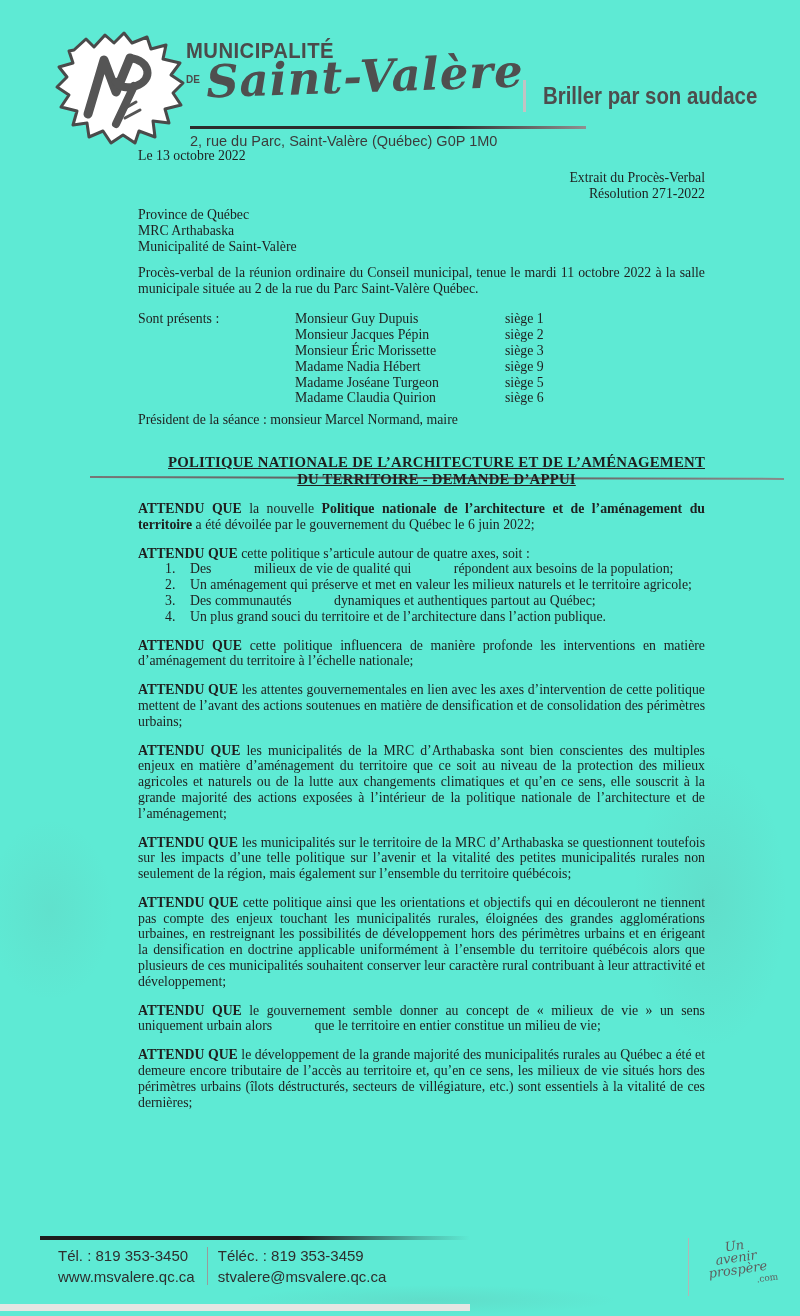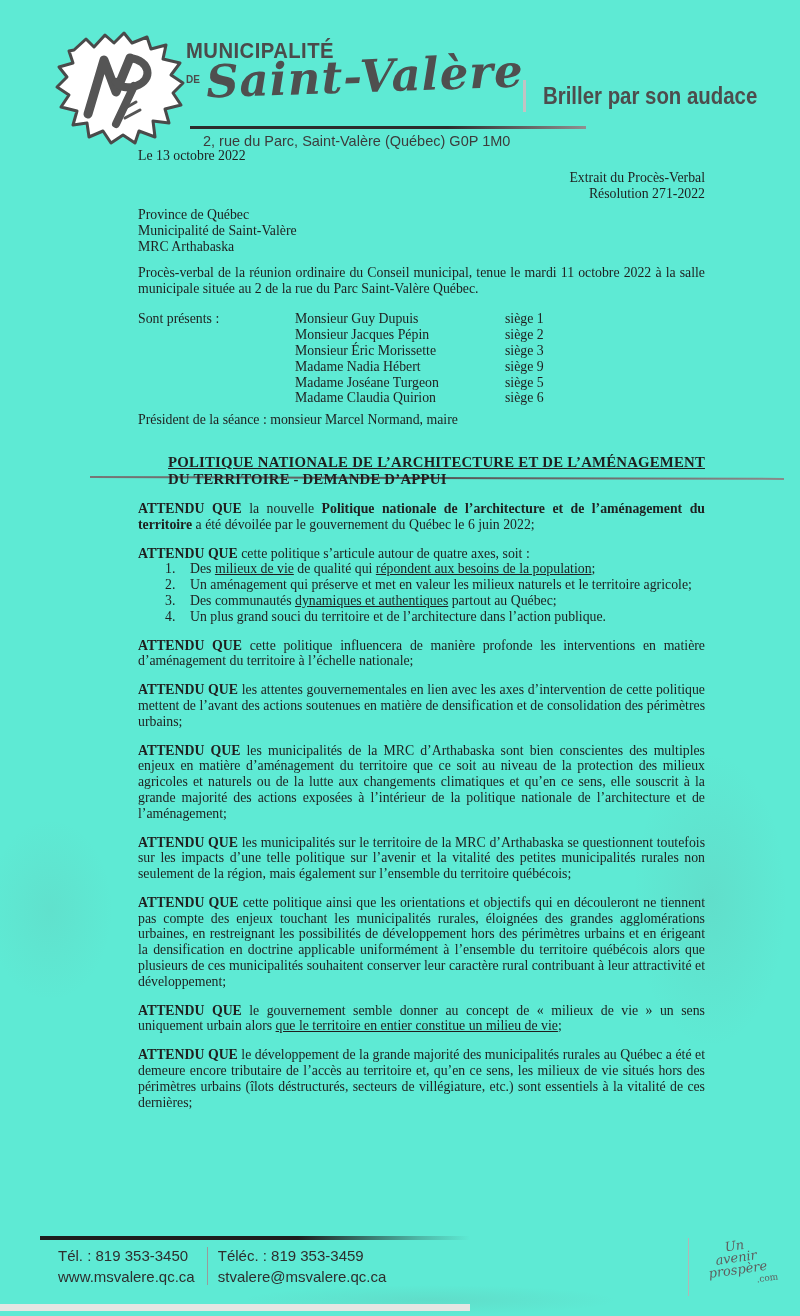--- a/index.html
+++ b/index.html
@@ -20,39 +20,39 @@
           font-weight:bold;font-size:10px;color:#4b4b4b;}
   .org-name{position:absolute;left:206px;top:50px;font-family:"DejaVu Serif",serif;
             font-style:italic;font-weight:bold;font-size:45px;color:#4f4f4f;
             transform:rotate(-2deg);letter-spacing:1px;}
   .tagline-bar{position:absolute;left:523px;top:80px;width:3px;height:32px;background:#c3c3c3;}
   .tagline{position:absolute;left:543px;top:82px;font-family:"Liberation Sans",sans-serif;
            font-weight:bold;font-size:24px;color:#4d4d4d;transform:scaleX(.85);transform-origin:left;
            white-space:nowrap;}
   .header-rule{position:absolute;left:190px;top:126px;width:396px;height:3px;
                background:linear-gradient(to right,#2c2c2c 0%,#2c2c2c 65%,#8f8f8f 100%);}
-  .address{position:absolute;left:203px;top:133px;font-family:"Liberation Sans",sans-serif;
+  .address{position:absolute;left:190px;top:133px;font-family:"Liberation Sans",sans-serif;
            font-size:14.5px;color:#3c3c3c;}
   
   .col{position:absolute;left:138px;top:148px;width:567px;font-size:13.8px;line-height:15.8px;}
   .col p{margin:0;}
   .gap6{height:6px}.gap10{height:10px}.gap13{height:13px}.gap15{height:15px}.gap26{height:26px}
   .center{text-align:right;}
   .just{text-align:justify;}
   .b{font-weight:bold;}
-  .u{text-decoration:underline;}
+  .u{margin-left:39px;}
   .attend-row{display:flex;}
   .attend-label{width:157px;}
   .attend-name{width:210px;}
   .attend-seat{flex:1;}
   .section-rule{position:absolute;left:90px;top:477px;width:694px;height:2px;
                 background:linear-gradient(to right,#777,#555 50%,#8a8a8a);transform:rotate(.15deg);}
   .doc-title{font-weight:bold;font-size:14.8px;line-height:17px;letter-spacing:.2px;margin-left:30px;}
   .doc-title .l1{text-decoration:underline;text-align:justify;text-align-last:justify;}
-  .doc-title .l2{}
+  .doc-title .l2{text-decoration:underline;text-align:center;}
   .axis-row{display:flex;}
   .axis-num{width:25px;margin-left:27px;}
   .axis-text{flex:1;}
   
   .footer-bar{position:absolute;left:40px;top:1236px;width:430px;height:4px;
               background:linear-gradient(to right,#1d1d1d 0%,#1d1d1d 60%,rgba(30,30,30,.25) 88%,transparent 100%);}
   .footer-left{position:absolute;left:58px;top:1245px;display:flex;align-items:stretch;
                font-family:"Liberation Sans",sans-serif;font-size:15px;color:#2e2e2e;line-height:21px;}
   .fdiv{width:1px;background:#9a9a9a;margin:2px 10px 2px 12px;}
   .victo{position:absolute;left:480px;top:1243px;width:182px;text-align:right;
@@ -95,22 +95,22 @@
   <div class="section-rule"></div>
 
   <div class="col">
 
     <p>Le 13 octobre 2022</p>
     <div class="gap6"></div>
     <p class="center">Extrait du Procès-Verbal</p>
     <p class="center">Résolution 271-2022</p>
     <div class="gap6"></div>
     <p>Province de Québec</p>
+    <p>MRC Arthabaska</p>
     <p>Municipalité de Saint-Valère</p>
-    <p>MRC Arthabaska</p>
     <div class="gap10"></div>
     <p class="just">Procès-verbal de la réunion ordinaire du Conseil municipal, tenue le mardi 11 octobre 2022 à la salle municipale située au 2 de la rue du Parc Saint-Valère Québec.</p>
     <div class="gap15"></div>
 
     <div>
       <div class="attend-row">
         <div class="attend-label">Sont présents :</div>
         <div class="attend-name">Monsieur Guy Dupuis</div>
         <div class="attend-seat">siège 1</div>
       </div>

